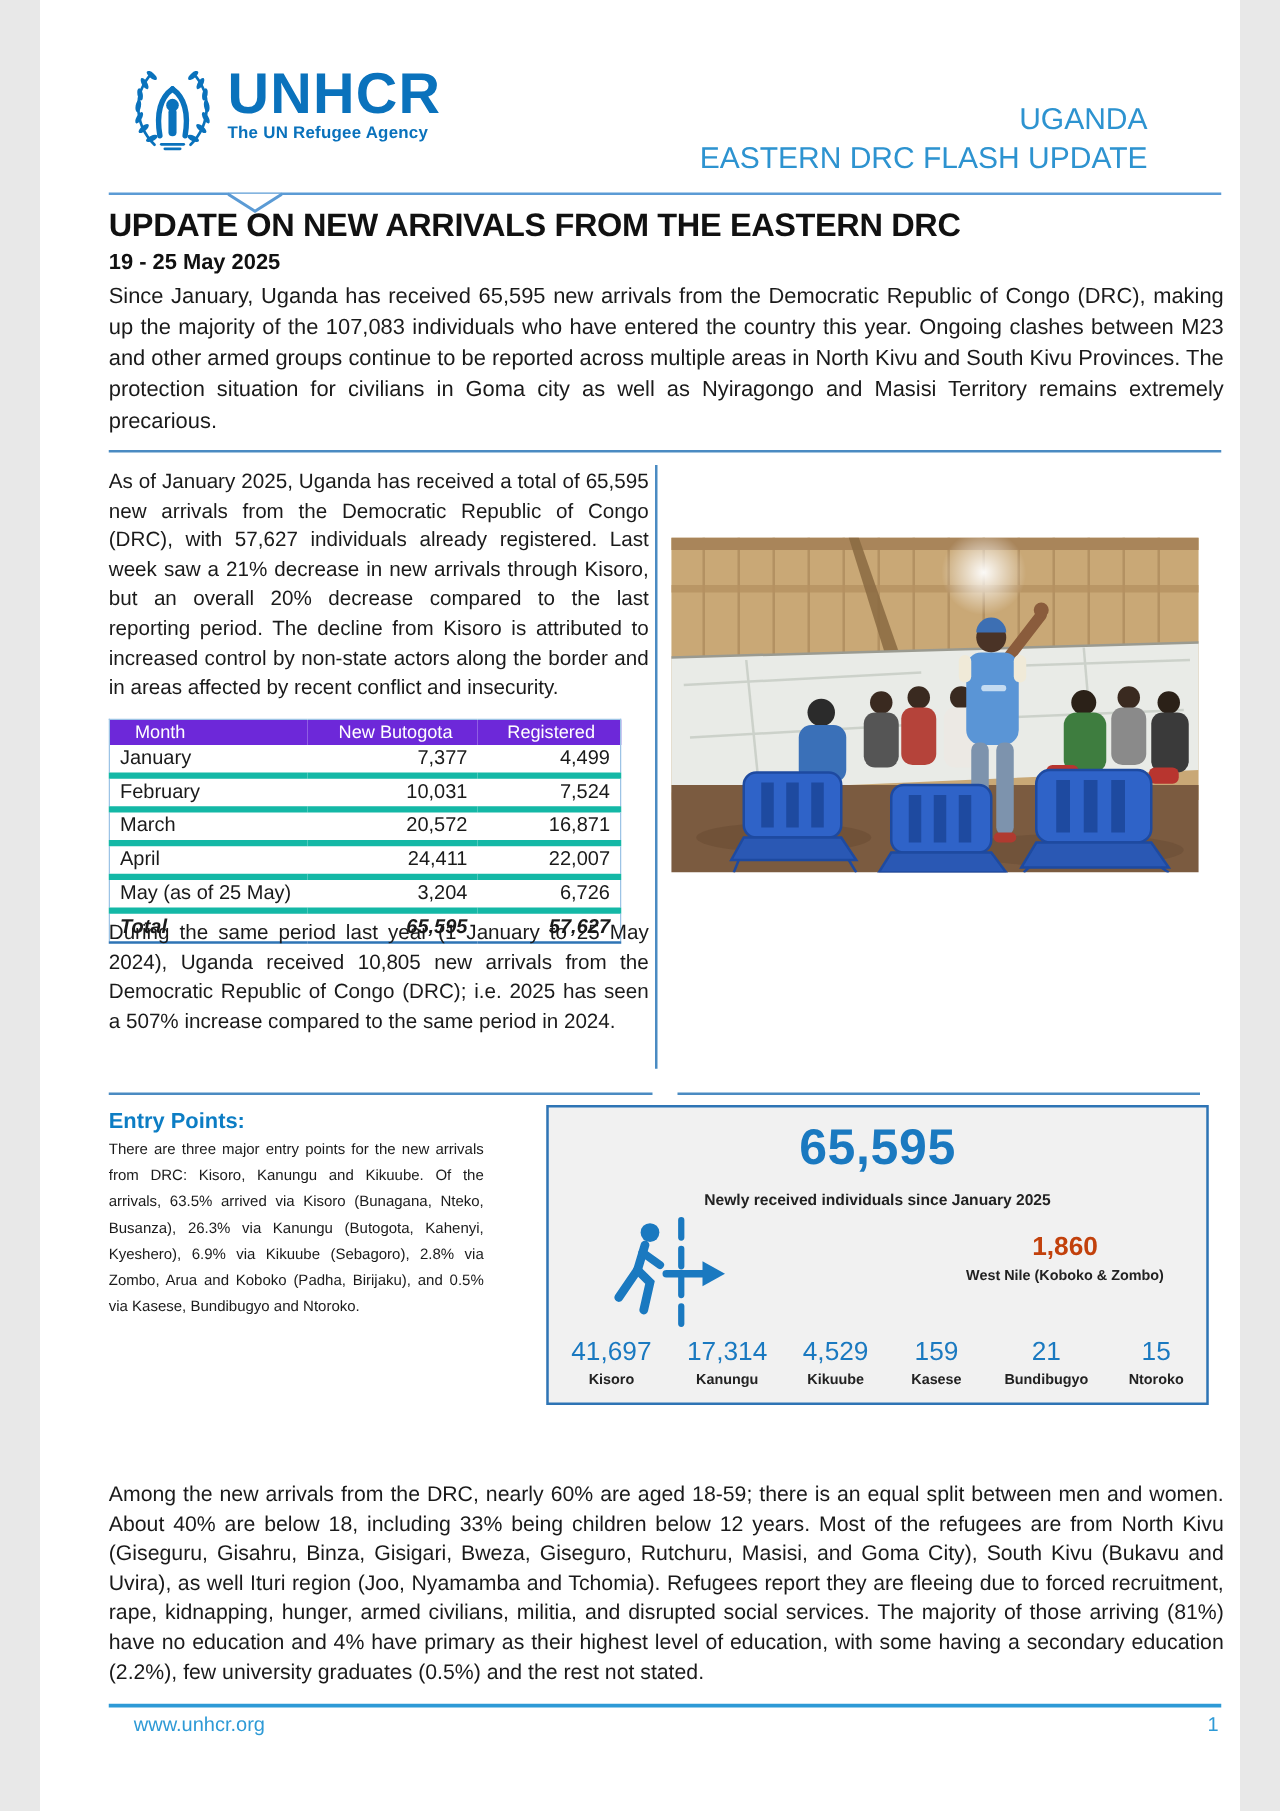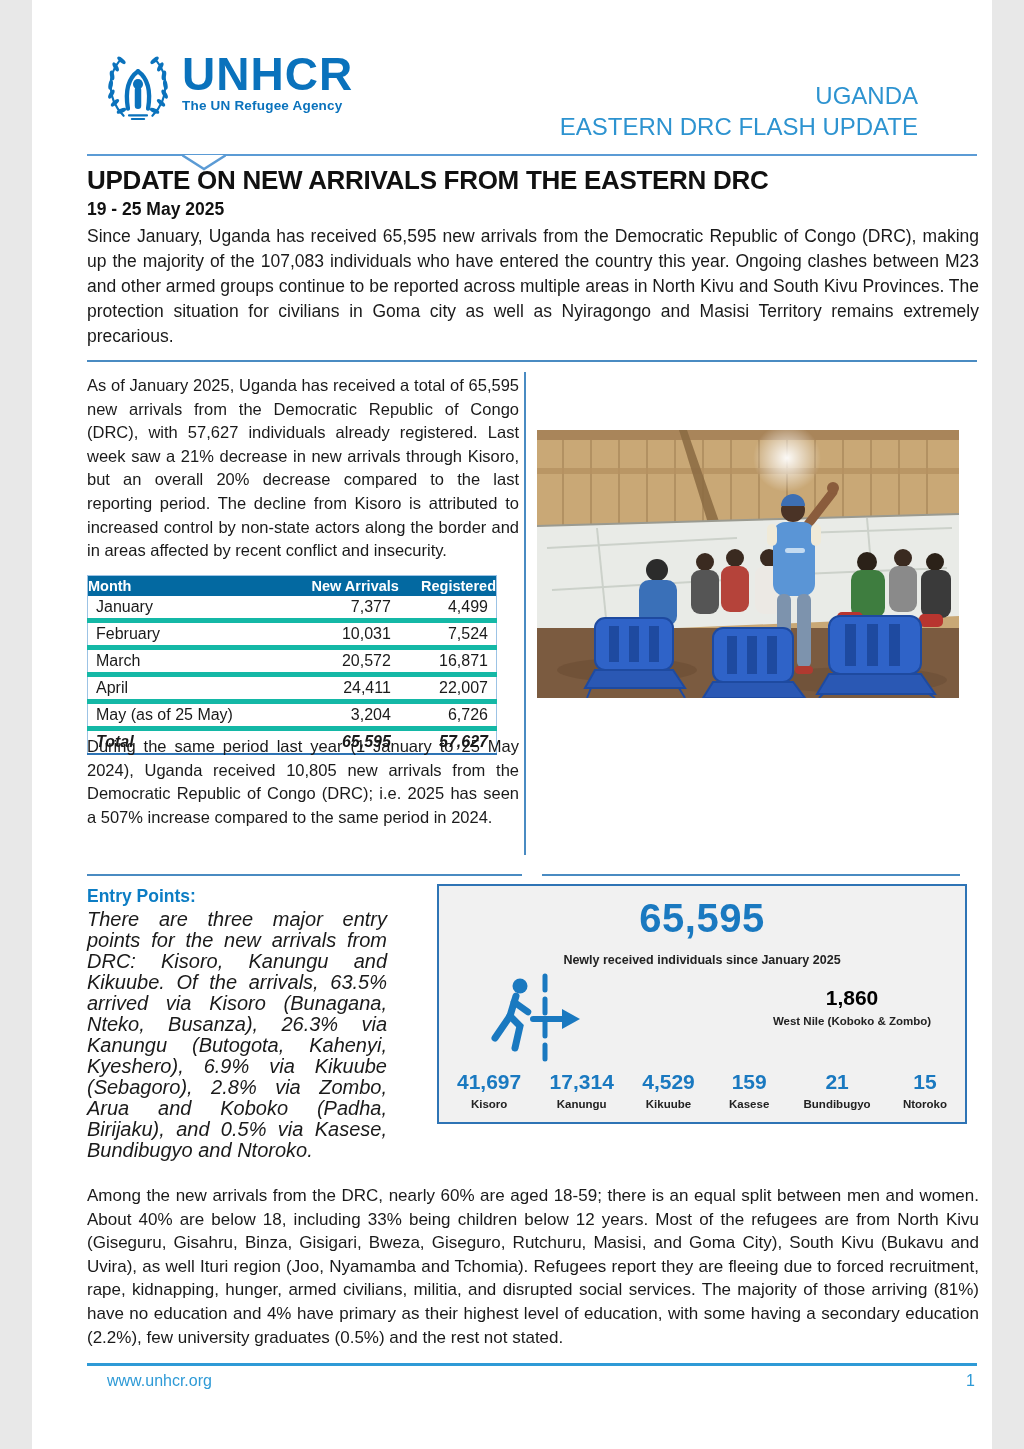--- a/index.html
+++ b/index.html
@@ -29,43 +29,43 @@
   .rule-top{left:55px;top:360px;width:890px;}
   .col-divider{left:492px;top:372px;width:2px;height:483px;background:#4a8bc2;}
   .rule-left{left:55px;top:874px;width:435px;}
   .rule-right{left:510px;top:874px;width:418px;}
 
   .lc-para1{left:55px;top:374px;width:432px;font-size:16.5px;line-height:23.6px;text-align:justify;}
   .lc-para2{left:55px;top:735px;width:432px;font-size:16.5px;line-height:23.6px;text-align:justify;}
 
   table.arrivals{left:55px;top:575px;width:410px;border-collapse:collapse;position:absolute;
     font-size:16px;border:1px solid #9cc3e5;}
-  table.arrivals th{background:#0369a1;color:#ffffff;font-size:14.5px;font-weight:700;
-    padding:2px 0;text-align:left;}
+  table.arrivals th{background:#6d28d9;color:#ffffff;font-size:14.5px;font-weight:400;
+    padding:2px 20px;text-align:left;}
   table.arrivals th.num{text-align:right;}
   table.arrivals td{padding:1px 8px;border-bottom:5px solid #14b8a6;height:20px;}
   table.arrivals td.num{text-align:right;}
   table.arrivals tr.total td{font-weight:700;border-top:3px double #1f6b8c;border-bottom:2px solid #2e74b5;font-style:italic;}
 
   .photo{left:505px;top:430px;width:422px;height:268px;}
   .caption{left:540px;top:787px;width:372px;font-size:15px;line-height:21px;font-style:italic;color:#1a1a1a;}
 
   .entry-heading{left:55px;top:886px;font-size:17.5px;font-weight:700;color:#0c7dc4;}
-  .entry-body{left:55px;top:909px;width:300px;font-size:20px;line-height:21px;text-align:justify;font-style:italic;}
+  .entry-body{left:55px;top:909px;width:300px;font-size:12px;line-height:21px;text-align:justify;}
 
   .stats-box{left:405px;top:884px;width:530px;height:240px;background:#f1f1f1;border:2px solid #2e74b5;box-sizing:border-box;}
   .stats-headline{ text-align:center;margin-top:10px;font-size:40px;font-weight:800;color:#1a79c0;letter-spacing:0.5px;}
   .stats-sub{text-align:center;font-size:12.5px;font-weight:600;color:#222;margin-top:12px;}
   .crossing-icon{position:absolute;left:44px;top:86px;width:100px;height:100px;}
   .west-nile{position:absolute;left:313px;top:100px;width:200px;text-align:center;}
-  .wn-value{font-size:21px;font-weight:800;color:#000000;}
+  .wn-value{font-size:21px;font-weight:800;color:#c2410c;}
   .wn-label{font-size:11.5px;font-weight:600;color:#222;margin-top:5px;}
   .stats-row{position:absolute;left:18px;right:14px;bottom:12px;display:flex;justify-content:space-between;}
   .stat{text-align:center;min-width:52px;}
-  .stat-value{font-size:21px;font-weight:700;color:#1a79c0;}
+  .stat-value{font-size:21px;font-weight:400;color:#1a79c0;}
   .stat-label{font-size:11.5px;font-weight:600;color:#222;margin-top:4px;}
 
   .demographics{left:55px;top:1184px;width:892px;font-size:17px;line-height:23.6px;text-align:justify;}
 
   .footer-line{left:55px;top:1363px;width:890px;height:3px;background:#2e9ad6;}
   .footer-row{left:55px;top:1372px;width:890px;display:flex;justify-content:space-between;
     color:#2e9ad6;font-size:16px;padding:0 2px 0 20px;box-sizing:border-box;}
   .footer-row a{color:#2e9ad6;text-decoration:none;}
 </style>
 </head>
@@ -132,21 +132,21 @@
 
   <div class="abs rule rule-top"></div>
   <div class="abs col-divider"></div>
 
   <div class="abs lc-para1">As of January 2025, Uganda has received a total of 65,595 new arrivals from the Democratic Republic of Congo (DRC), with 57,627 individuals already registered. Last week saw a 21% decrease in new arrivals through Kisoro, but an overall 20% decrease compared to the last reporting period. The decline from Kisoro is attributed to increased control by non-state actors along the border and in areas affected by recent conflict and insecurity.</div>
 
   <table class="arrivals">
     <thead>
       <tr>
         <th>Month</th>
-        <th class="num">New Arrivals</th>
+        <th class="num">New Butogota</th>
         <th class="num">Registered</th>
       </tr>
     </thead>
     <tbody>
       <tr>
         <td>January</td>
         <td class="num">7,377</td>
         <td class="num">4,499</td>
       </tr>
       <tr>

